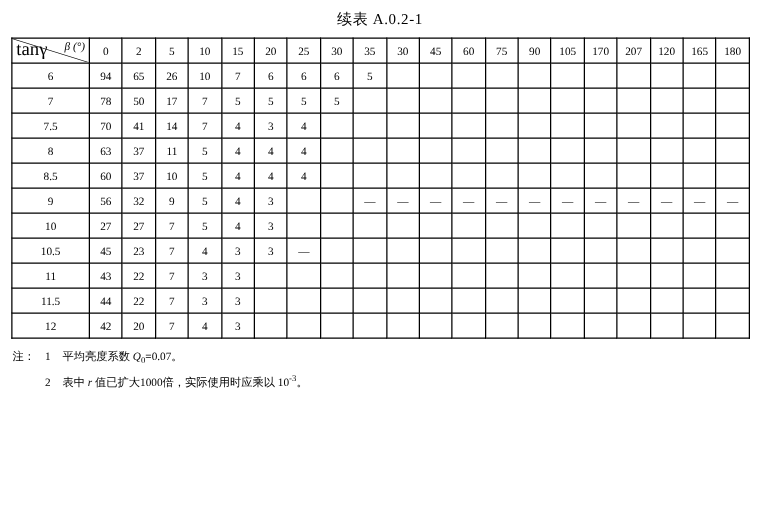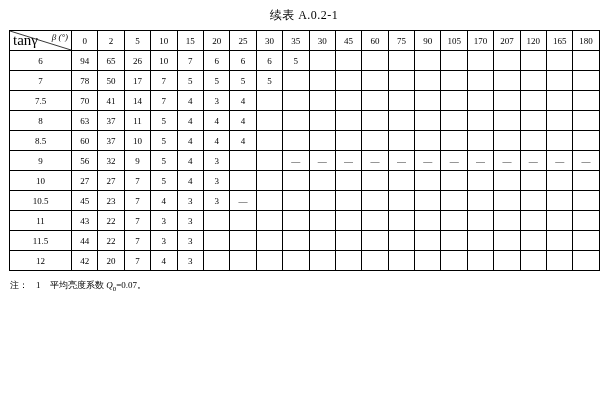--- a/index.html
+++ b/index.html
@@ -422,15 +422,18 @@
             <td class="val"></td>
           </tr>
         </tbody>
     </table>
   </div>
 
   <div id="notes">
     <div class="note-line">
       <span class="note-head">注：</span><span class="num">1</span><span>平均亮度系数 </span><i>Q</i><sub>0</sub><span>=0.07。</span>
     </div>
+    <div class="note-line">
+      <span class="note-head"></span><span class="num">2</span><span>表中 </span><i>r</i><span> 值已扩大1000倍，实际使用时应乘以 10</span><sup>-3</sup><span>。</span>
+    </div>
   </div>
 
 </div>
 
 </body></html>

